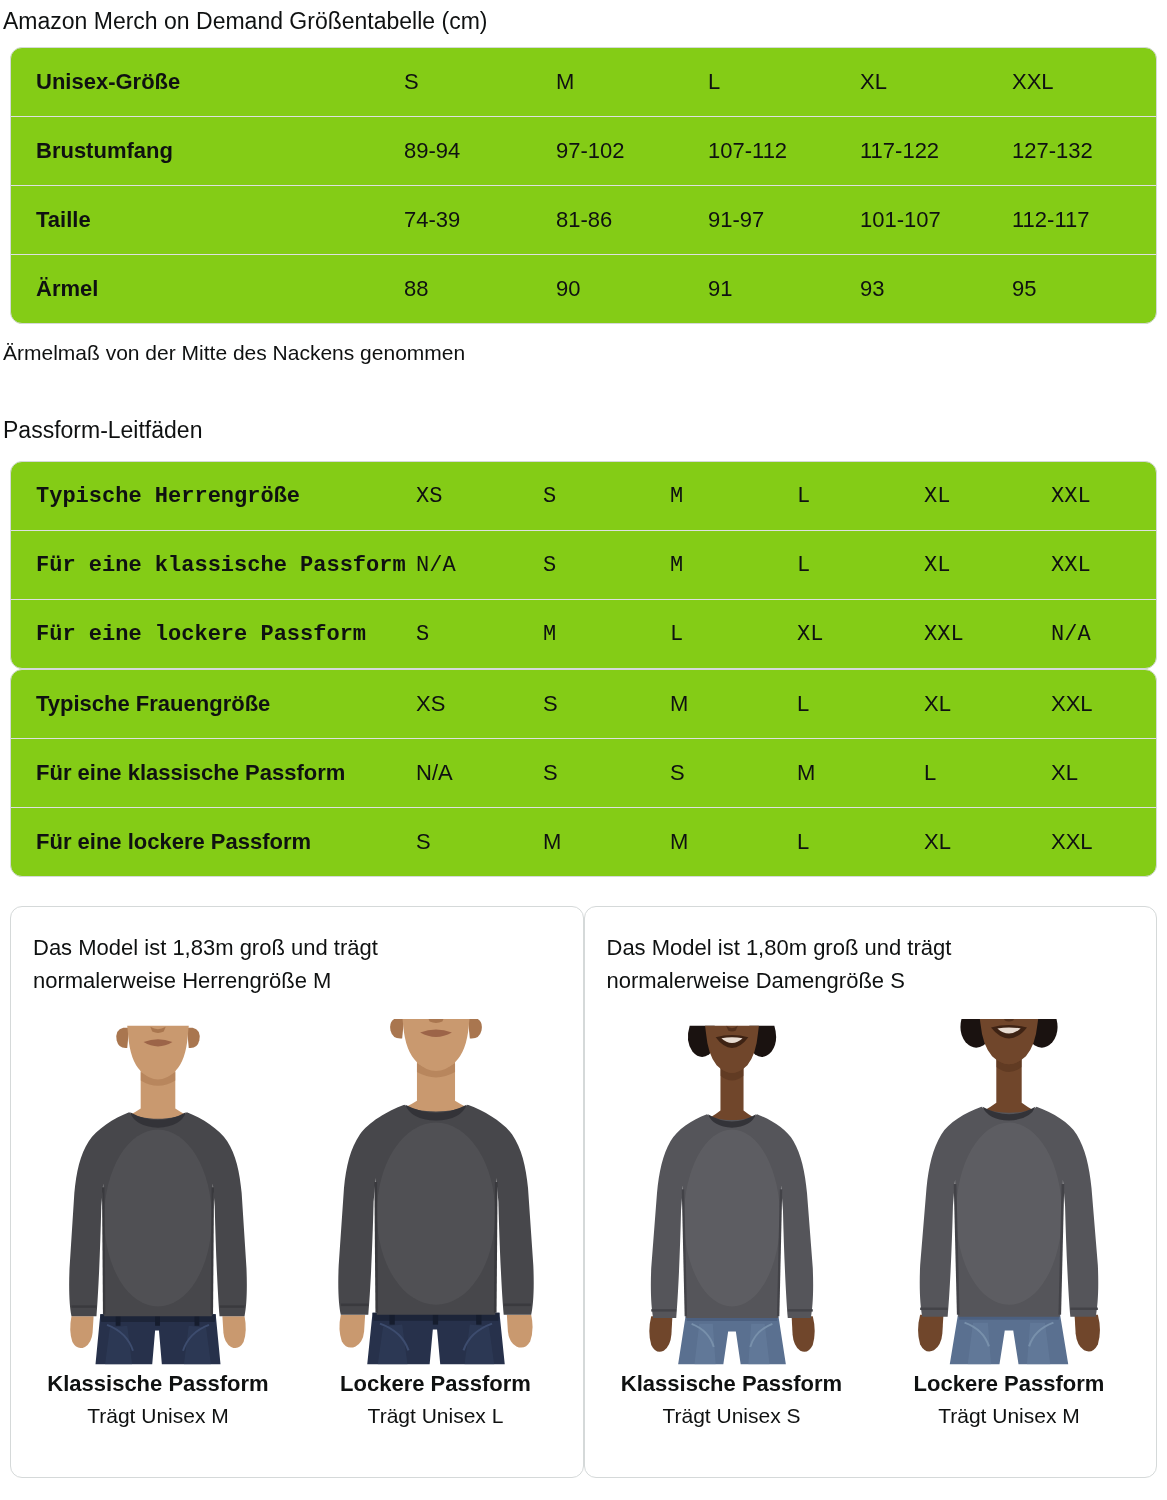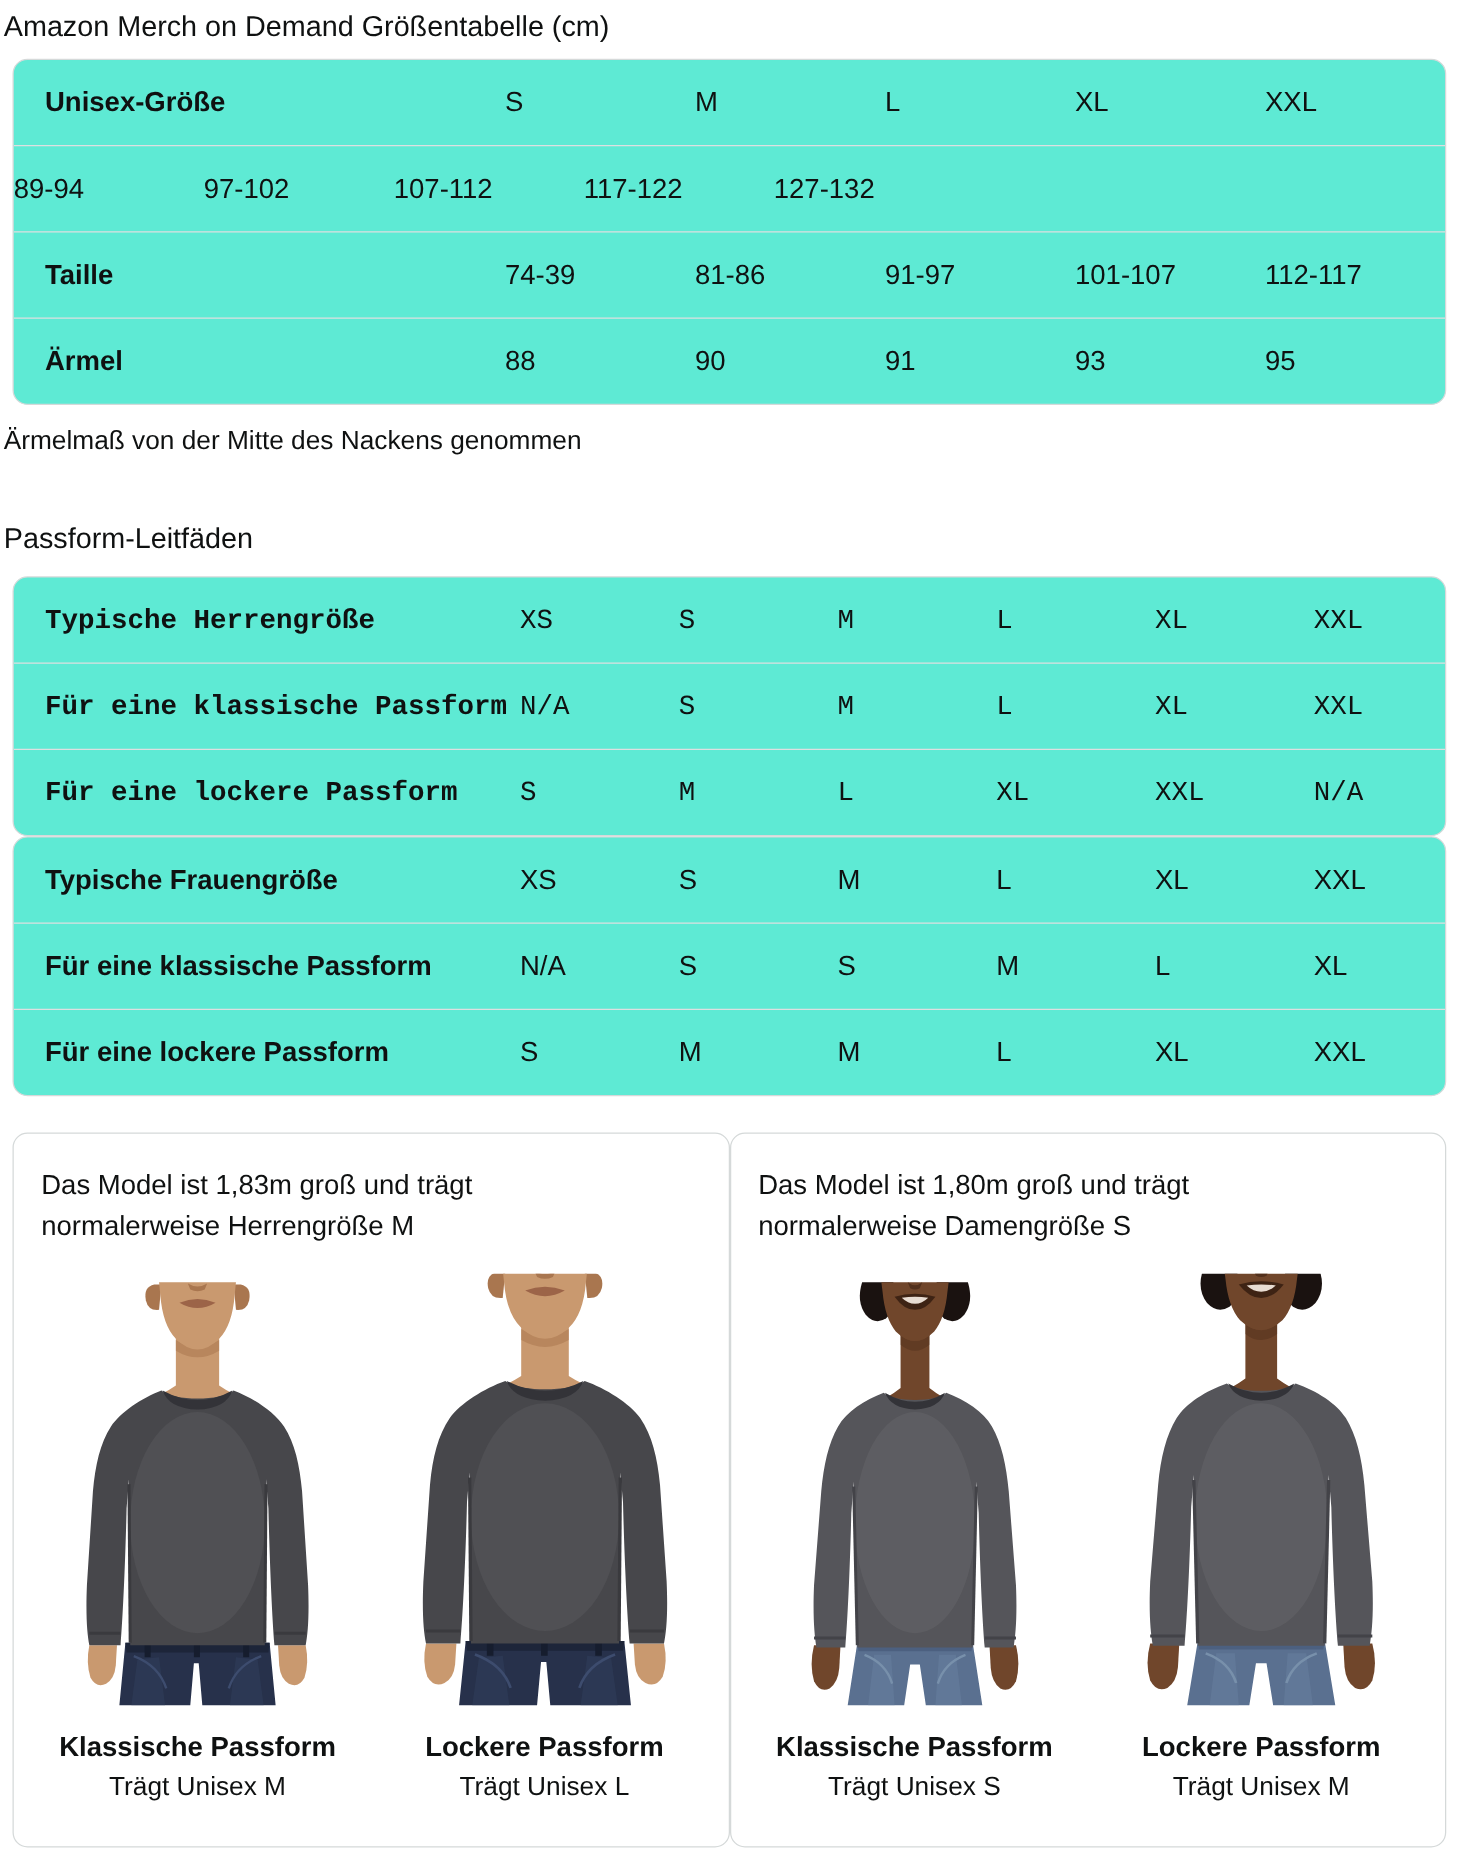--- a/index.html
+++ b/index.html
@@ -4,21 +4,21 @@
 <style>
   html,body{margin:0;padding:0;background:#fff;}
   body{
     width:1167px;height:1500px;overflow:hidden;
     font-family:"Liberation Sans","DejaVu Sans",sans-serif;
     color:var(--text,#0f1111);
     -webkit-font-smoothing:antialiased;
   }
   .title{font-size:23px;font-weight:400;margin:8px 0 0 3px;}
   .panel{
-    margin:0 10px;background:#5eead4;
+    margin:0 10px;background:#84cc16;
     border:1px solid var(--panel_border,#d5d9d9);
     border-radius:12px;overflow:hidden;
   }
   .panel-size{margin-top:12px;}
   .panel-mens{margin-top:17px;font-family:Liberation Mono, monospace;}
   .panel-womens{}
   .trow{display:flex;align-items:center;height:68px;}
   .trow + .trow{border-top:1px solid var(--row_divider,#dde0e0);}
   .tlabel{font-weight:bold;font-size:22px;padding-left:25px;box-sizing:border-box;}
   .t5 .tlabel{flex:0 0 393px;}
@@ -29,21 +29,21 @@
   .section-h{font-size:23px;font-weight:400;margin:52px 0 0 3px;}
   .cards{display:flex;margin:29px 10px 0;}
   .card{
     flex:1;box-sizing:border-box;height:572px;
     border:1px solid var(--panel_border,#d5d9d9);
     border-radius:12px;padding:24px 22px 0;
   }
   .card-desc{font-size:22px;line-height:33px;max-width:480px;}
   .photos{display:flex;justify-content:space-between;margin-top:22px;}
   svg.photo{width:250px;height:352px;display:block;background:#fff;}
-  .captions{display:flex;justify-content:space-between;margin-top:14px;align-items:flex-end;}
+  .captions{display:flex;justify-content:space-between;align-items:flex-end;}
   .cap{width:250px;text-align:center;}
   .cap-b{font-weight:bold;font-size:22px;}
   .cap-s{font-size:21px;margin-top:7px;}
   
   .f-skin-m{fill:var(--skin_male,#c9996f);}
   .f-skin-m-sh{fill:var(--skin_male_shadow,#a9764f);}
   .f-skin-f{fill:var(--skin_female,#70462b);}
   .f-skin-f-sh{fill:var(--skin_female_shadow,#52301c);}
   .f-hair{fill:var(--hair_female,#1a1210);}
   .f-shirt-m{fill:var(--shirt,#47474b);}
@@ -135,20 +135,21 @@
 <div class="panel panel-size t5">
   <div class="trow">
     <div class="tlabel">Unisex-Größe</div>
     <div class="tcell">S</div>
     <div class="tcell">M</div>
     <div class="tcell">L</div>
     <div class="tcell">XL</div>
     <div class="tcell">XXL</div>
   </div>
   <div class="trow">
+    <div class="tlabel">Brustumfang</div>
     <div class="tcell">89-94</div>
     <div class="tcell">97-102</div>
     <div class="tcell">107-112</div>
     <div class="tcell">117-122</div>
     <div class="tcell">127-132</div>
   </div>
   <div class="trow">
     <div class="tlabel">Taille</div>
     <div class="tcell">74-39</div>
     <div class="tcell">81-86</div>

